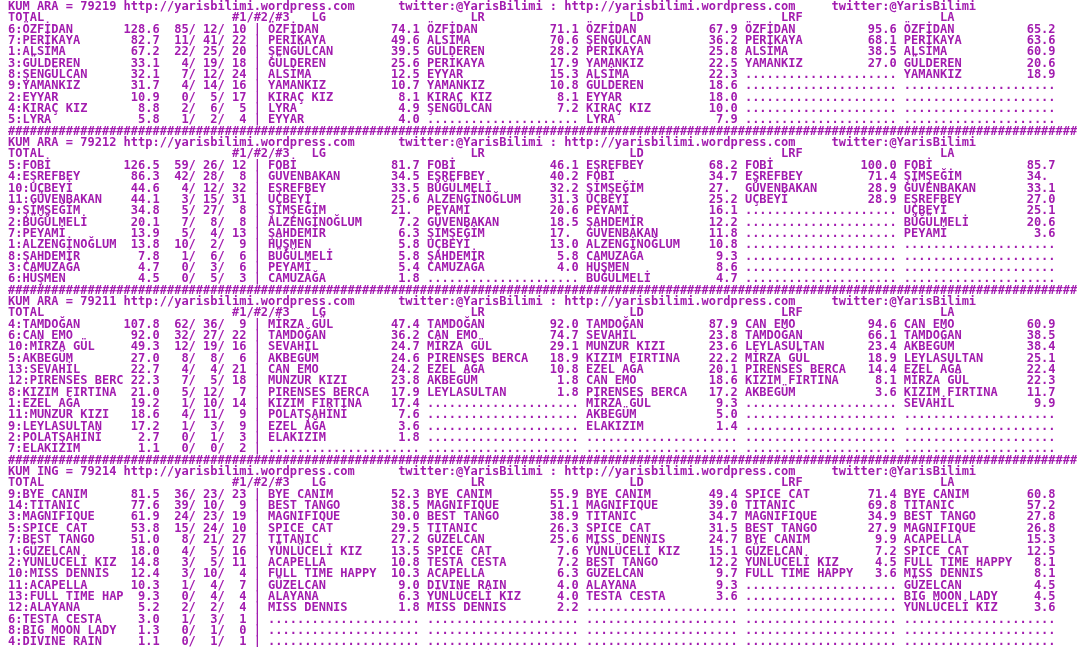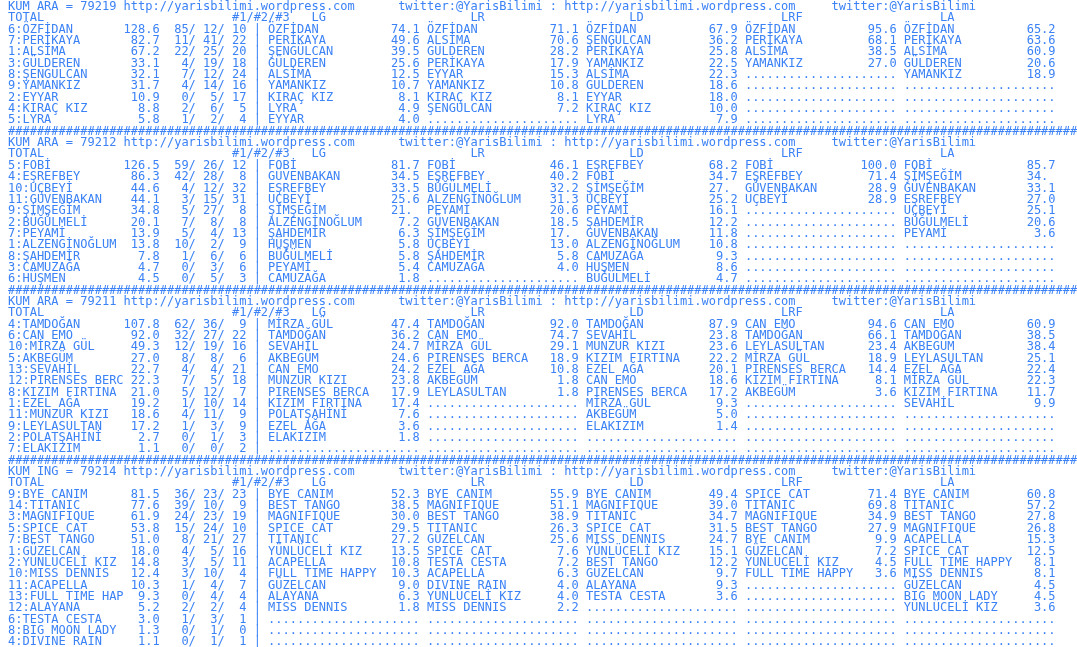--- a/index.html
+++ b/index.html
@@ -1,25 +1,25 @@
 <!DOCTYPE html>
 <html><head>
 <meta charset="utf-8">
 <style>
   html,body{margin:0;padding:0;background:#ffffff;}
   body{width:1077px;height:647px;overflow:hidden;color:#000;}
   #report{padding:1px 0 0 8px;}
   pre.sec{
     margin:0;
     font-family:"DejaVu Sans Mono", monospace;
-    font-weight:normal;
+    font-weight:bold;
     font-size:12px;
     line-height:11.35px;
     white-space:pre;
-    color:#3b82f6;
+    color:#a21caf;
   }
 </style>
 </head>
 <body>
 
 <main id="report">
   <pre class="sec">KUM ARA = 79219 http://yarisbilimi.wordpress.com      twitter:@YarisBilimi : http://yarisbilimi.wordpress.com     twitter:@YarisBilimi
 TOTAL                          #1/#2/#3   LG                    LR                    LD                   LRF                   LA
 6:ÖZFİDAN       128.6  85/ 12/ 10 | ÖZFİDAN          74.1 ÖZFİDAN          71.1 ÖZFİDAN          67.9 ÖZFİDAN          95.6 ÖZFİDAN          65.2 
 7:PERİKAYA       82.7  11/ 41/ 22 | PERİKAYA         49.6 ALSİMA           70.6 ŞENGÜLCAN        36.2 PERİKAYA         68.1 PERİKAYA         63.6 

